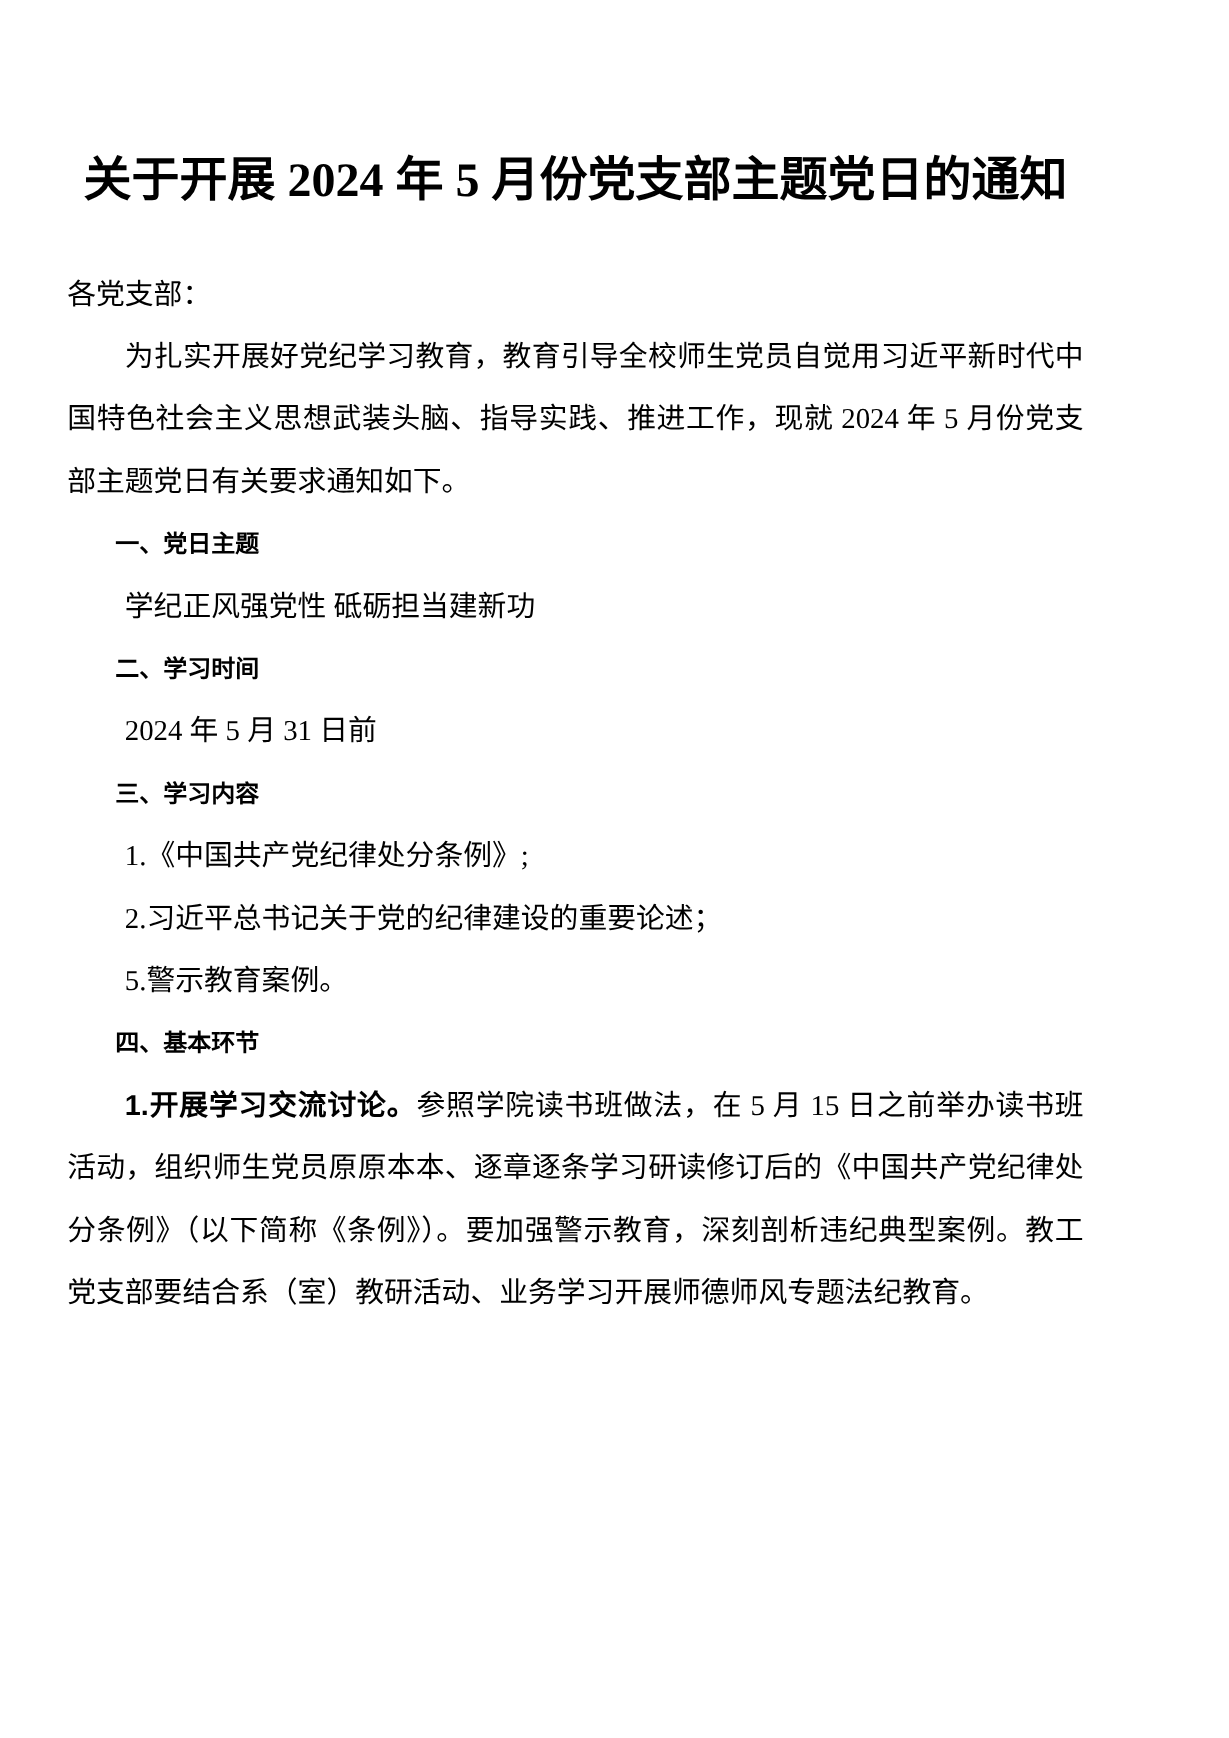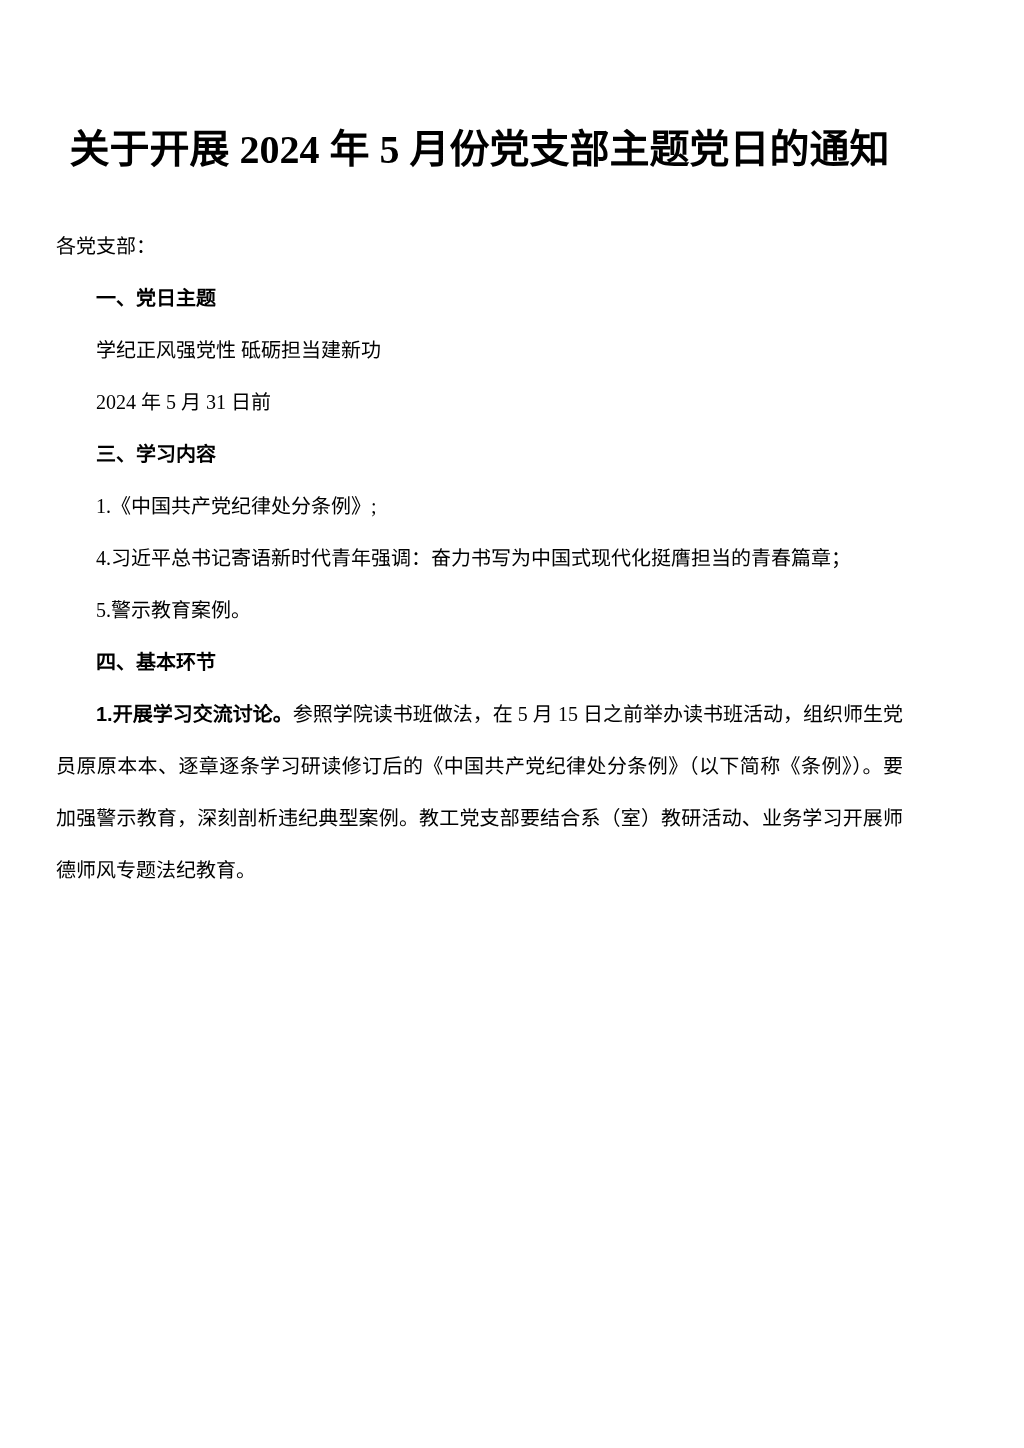--- a/index.html
+++ b/index.html
@@ -23,21 +23,21 @@
     .doc-title {
       font-family: "Liberation Serif", "DejaVu Serif", serif;
       font-size: 40px;
       line-height: 56px;
       font-weight: 700;
       text-align: center;
       margin: 0 0 42px 0;
       letter-spacing: 0;
     }
     .para {
-      font-size: 20px;
+      font-size: 24px;
       line-height: 52px;
       margin: 0;
       text-indent: 2em;
       text-align: justify;
       font-family: "Liberation Serif", "DejaVu Serif", serif;
     }
     .salutation {
       text-indent: 0;
     }
     .sec-heading {
@@ -55,35 +55,37 @@
   </style>
 </head>
 <body>
 
 <div class="page">
 
   <h1 class="doc-title">关于开展 2024 年 5 月份党支部主题党日的通知</h1>
 
   <p class="para salutation">各党支部：</p>
 
+  <p class="para">为扎实开展好党纪学习教育，教育引导全校师生党员自觉用习近平新时代中国特色社会主义思想武装头脑、指导实践、推进工作，现就 2024 年 5 月份党支部主题党日有关要求通知如下。</p>
 
   <h2 class="sec-heading">一、党日主题</h2>
 
   <p class="para">学纪正风强党性 砥砺担当建新功</p>
 
+  <h2 class="sec-heading">二、学习时间</h2>
 
   <p class="para">2024 年 5 月 31 日前</p>
 
   <h2 class="sec-heading">三、学习内容</h2>
 
   <p class="para">1.《中国共产党纪律处分条例》;</p>
 
+  <p class="para">2.习近平总书记关于党的纪律建设的重要论述；</p>
 
 
-  <p class="para">4.习近平总书记寄语新时代青年强调：奋力书写为中国式现代化挺膺担当的青春篇章；</p>
 
   <p class="para">5.警示教育案例。</p>
 
   <h2 class="sec-heading">四、基本环节</h2>
 
   <p class="para">
     <span class="bold-lead">1.开展学习交流讨论。</span><span>参照学院读书班做法，在 5 月 15 日之前举办读书班活动，组织师生党员原原本本、逐章逐条学习研读修订后的《中国共产党纪律处分条例》（以下简称《条例》）。要加强警示教育，深刻剖析违纪典型案例。教工党支部要结合系（室）教研活动、业务学习开展师德师风专题法纪教育。</span>
   </p>
 
 </div>

